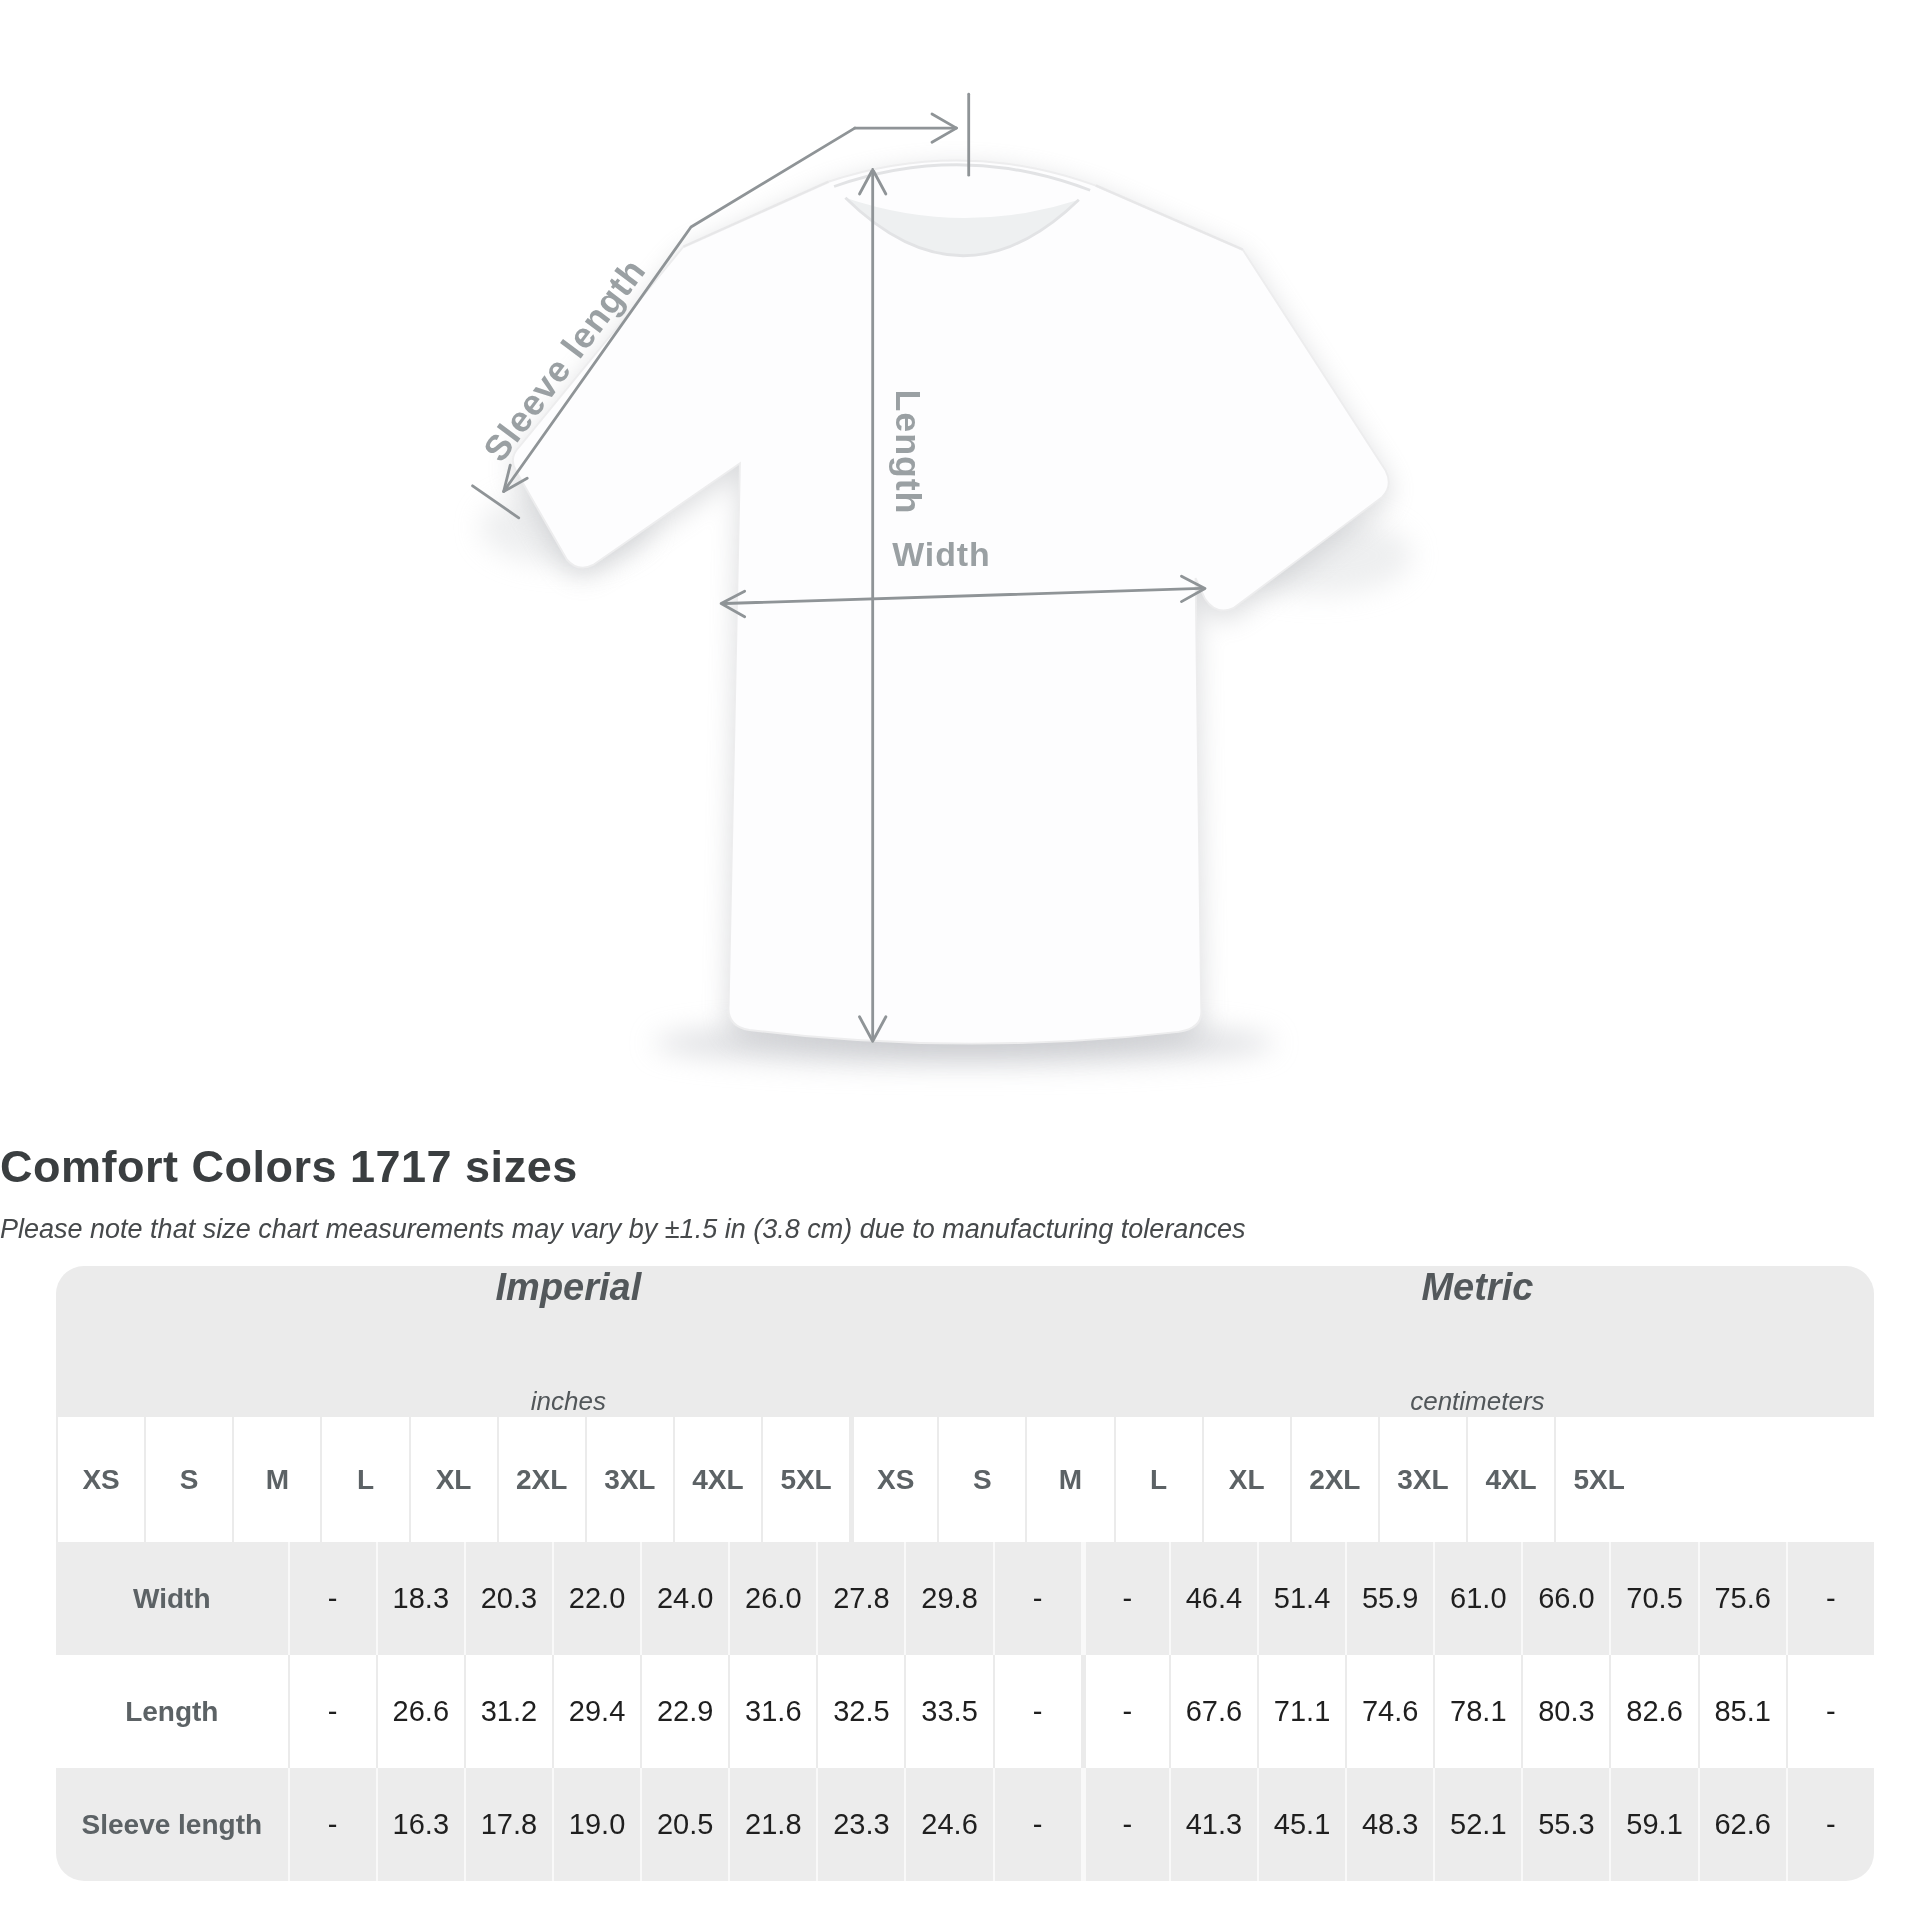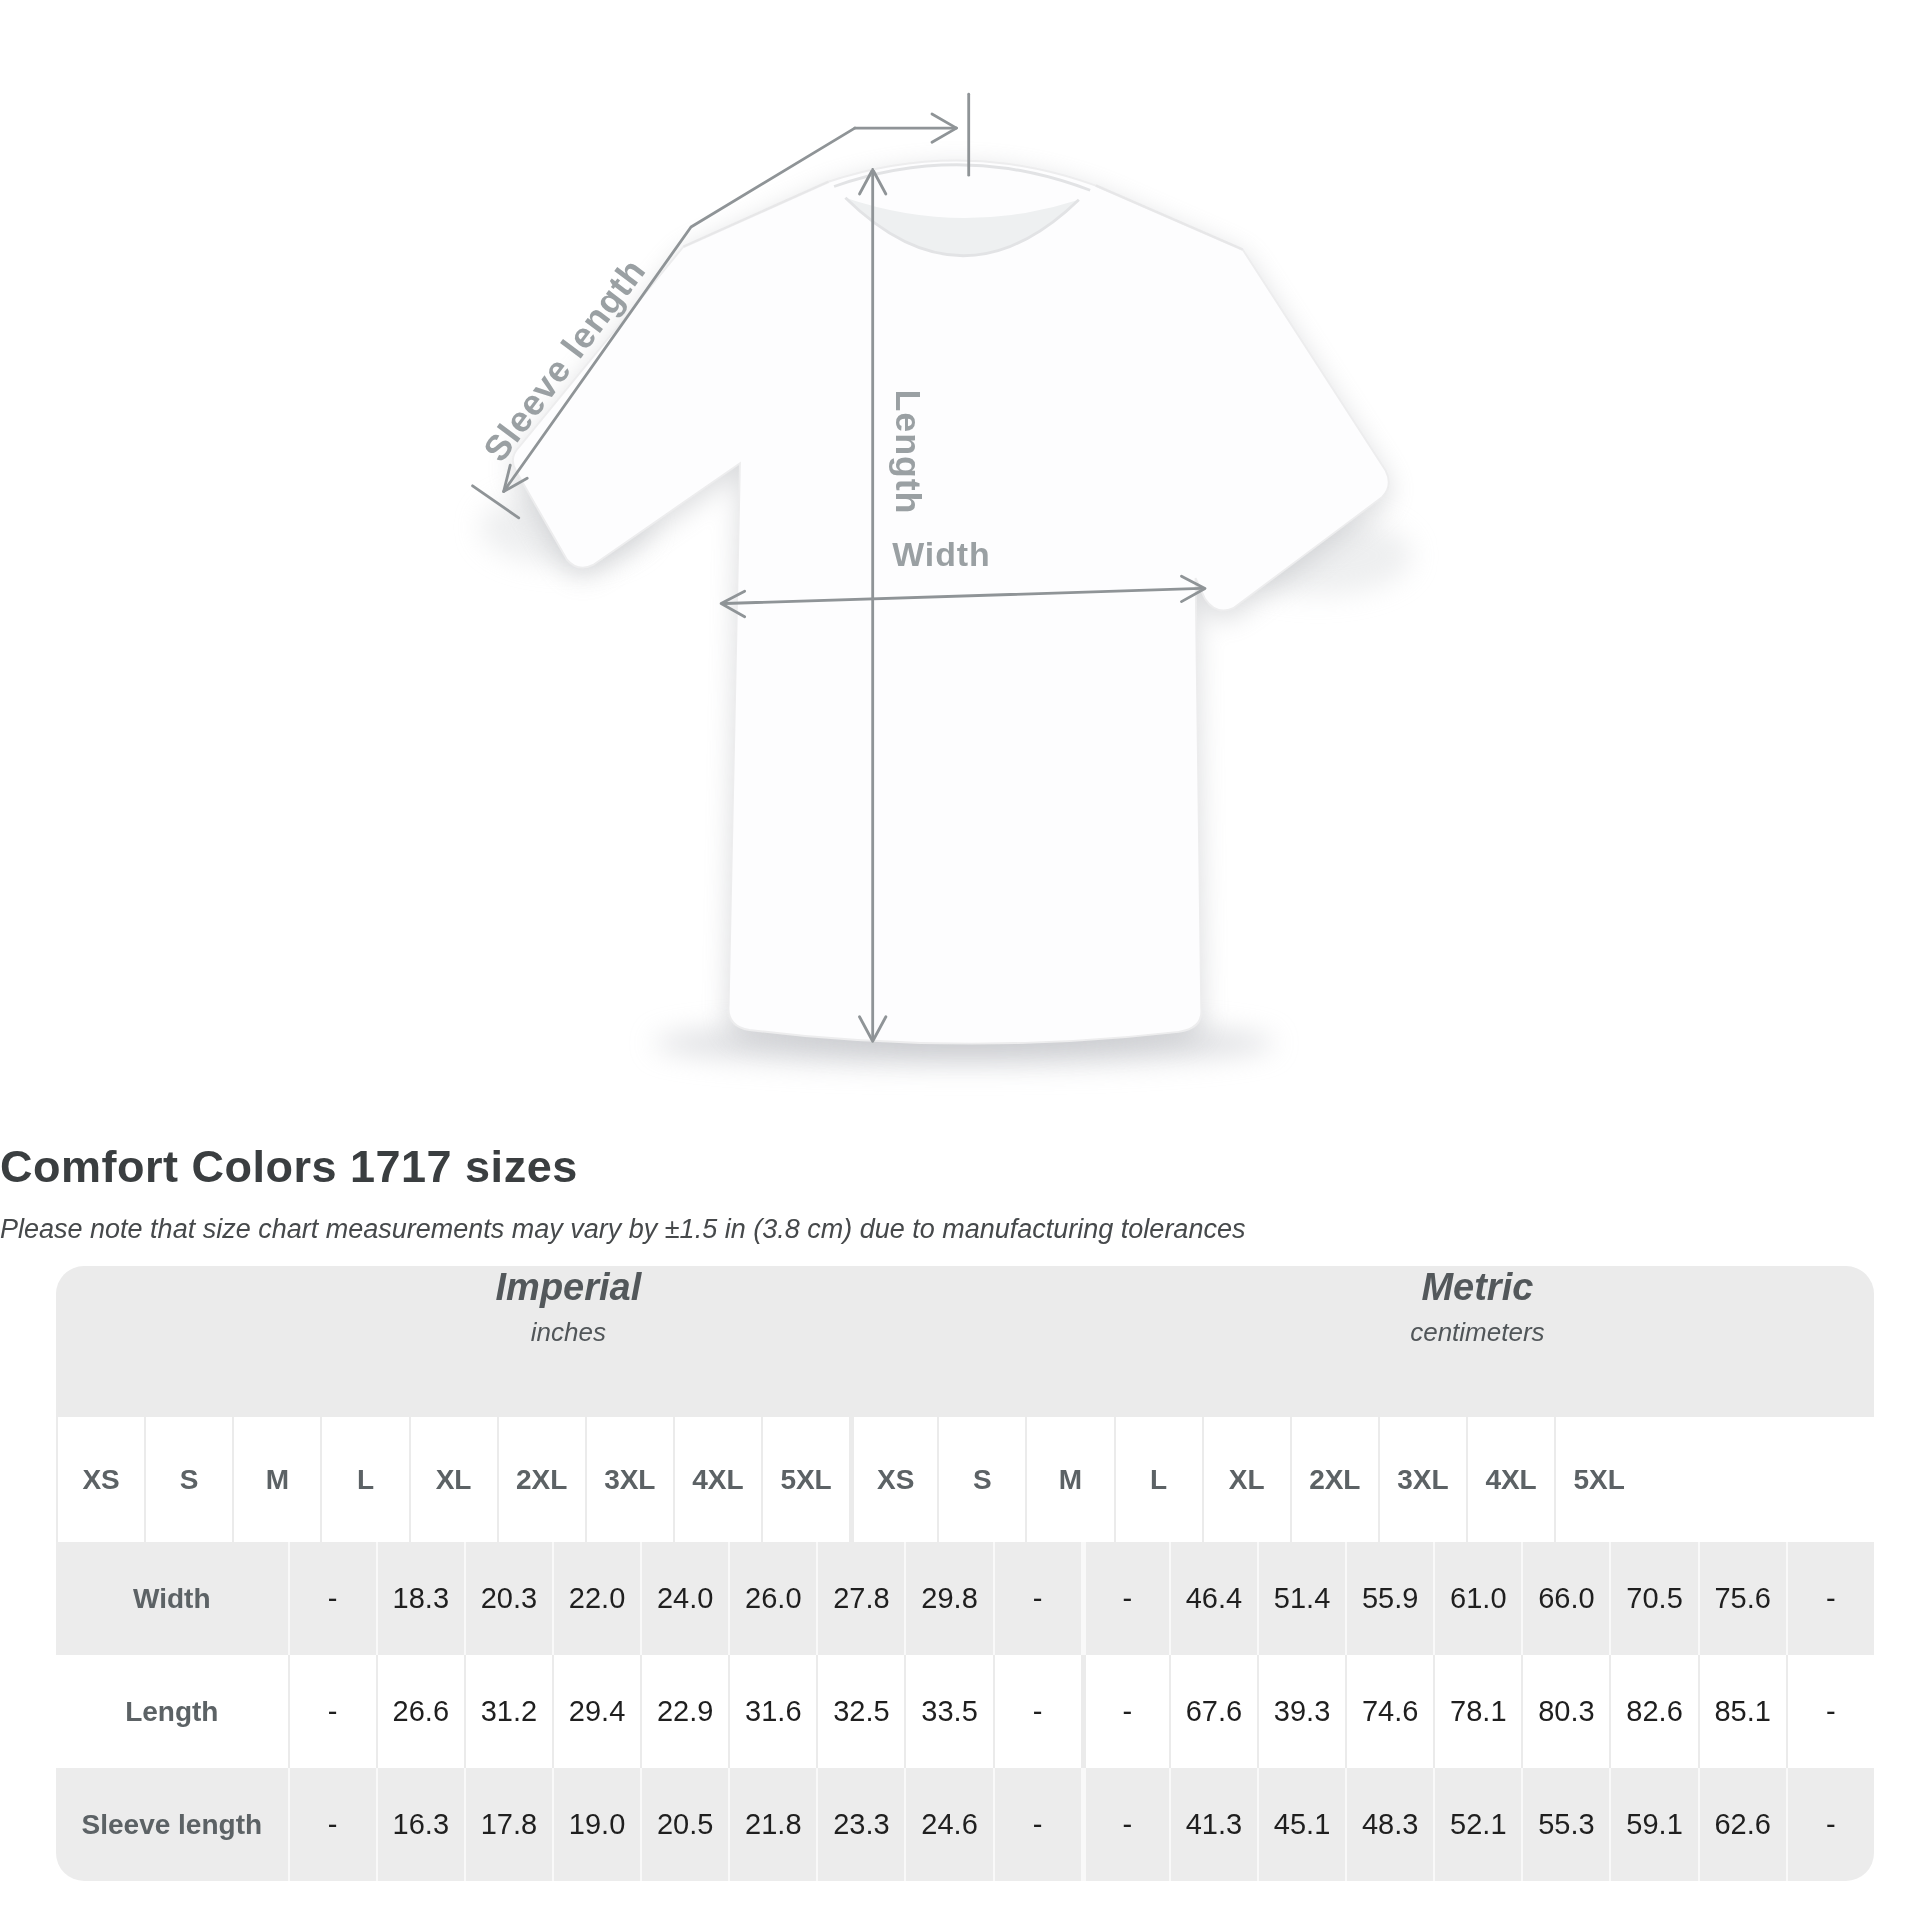--- a/index.html
+++ b/index.html
@@ -19,21 +19,21 @@
   
   .title-wrap{position:absolute;left:0;top:1141px;width:1632px;text-align:left;}
   .main-title{font-size:45px;font-weight:bold;color:#3a3e40;letter-spacing:0.5px;}
   .subtitle{margin-top:21px;font-size:27px;font-style:italic;color:#46494b;}
   
   .size-table{
     position:absolute;left:56px;top:1266px;width:1818px;height:615px;
     border-radius:28px;overflow:hidden;background:#ffffff;
   }
   .band{height:151px;background:#ebebeb;display:flex;}
-  .band-group{display:flex;flex-direction:column;justify-content:flex-start;align-items:center;row-gap:7.5px;}
+  .band-group{display:flex;flex-direction:column;justify-content:space-between;align-items:center;row-gap:7.5px;}
   .band-imperial{width:56.37%;}
   .band-metric{width:43.63%;}
   .band-title{font-size:38px;font-weight:bold;font-style:italic;color:#53585b;}
   .band-sub{font-size:26px;font-style:italic;color:#515659;}
   .trow{display:flex;height:113px;}
   .thead{height:125px;background:#ffffff;--sep:#ebebeb;}
   .row-white{background:#ffffff;--sep:#ebebeb;}
   .row-gray{background:#ececec;--sep:#f9f9f9;}
   .cell{display:flex;align-items:center;justify-content:center;box-sizing:border-box;}
   .label-cell{width:12.74%;font-weight:bold;font-size:28px;color:#5c6265;}
@@ -172,21 +172,21 @@
         <div class="cell val-cell">26.6</div>
         <div class="cell val-cell">31.2</div>
         <div class="cell val-cell">29.4</div>
         <div class="cell val-cell">22.9</div>
         <div class="cell val-cell">31.6</div>
         <div class="cell val-cell">32.5</div>
         <div class="cell val-cell">33.5</div>
         <div class="cell val-cell">-</div>
         <div class="cell val-cell group-start">-</div>
         <div class="cell val-cell">67.6</div>
-        <div class="cell val-cell">39.3</div>
+        <div class="cell val-cell">71.1</div>
         <div class="cell val-cell">74.6</div>
         <div class="cell val-cell">78.1</div>
         <div class="cell val-cell">80.3</div>
         <div class="cell val-cell">82.6</div>
         <div class="cell val-cell">85.1</div>
         <div class="cell val-cell">-</div>
       </div>
       <div class="trow row-gray">
         <div class="cell label-cell">Sleeve length</div>
         <div class="cell val-cell">-</div>

